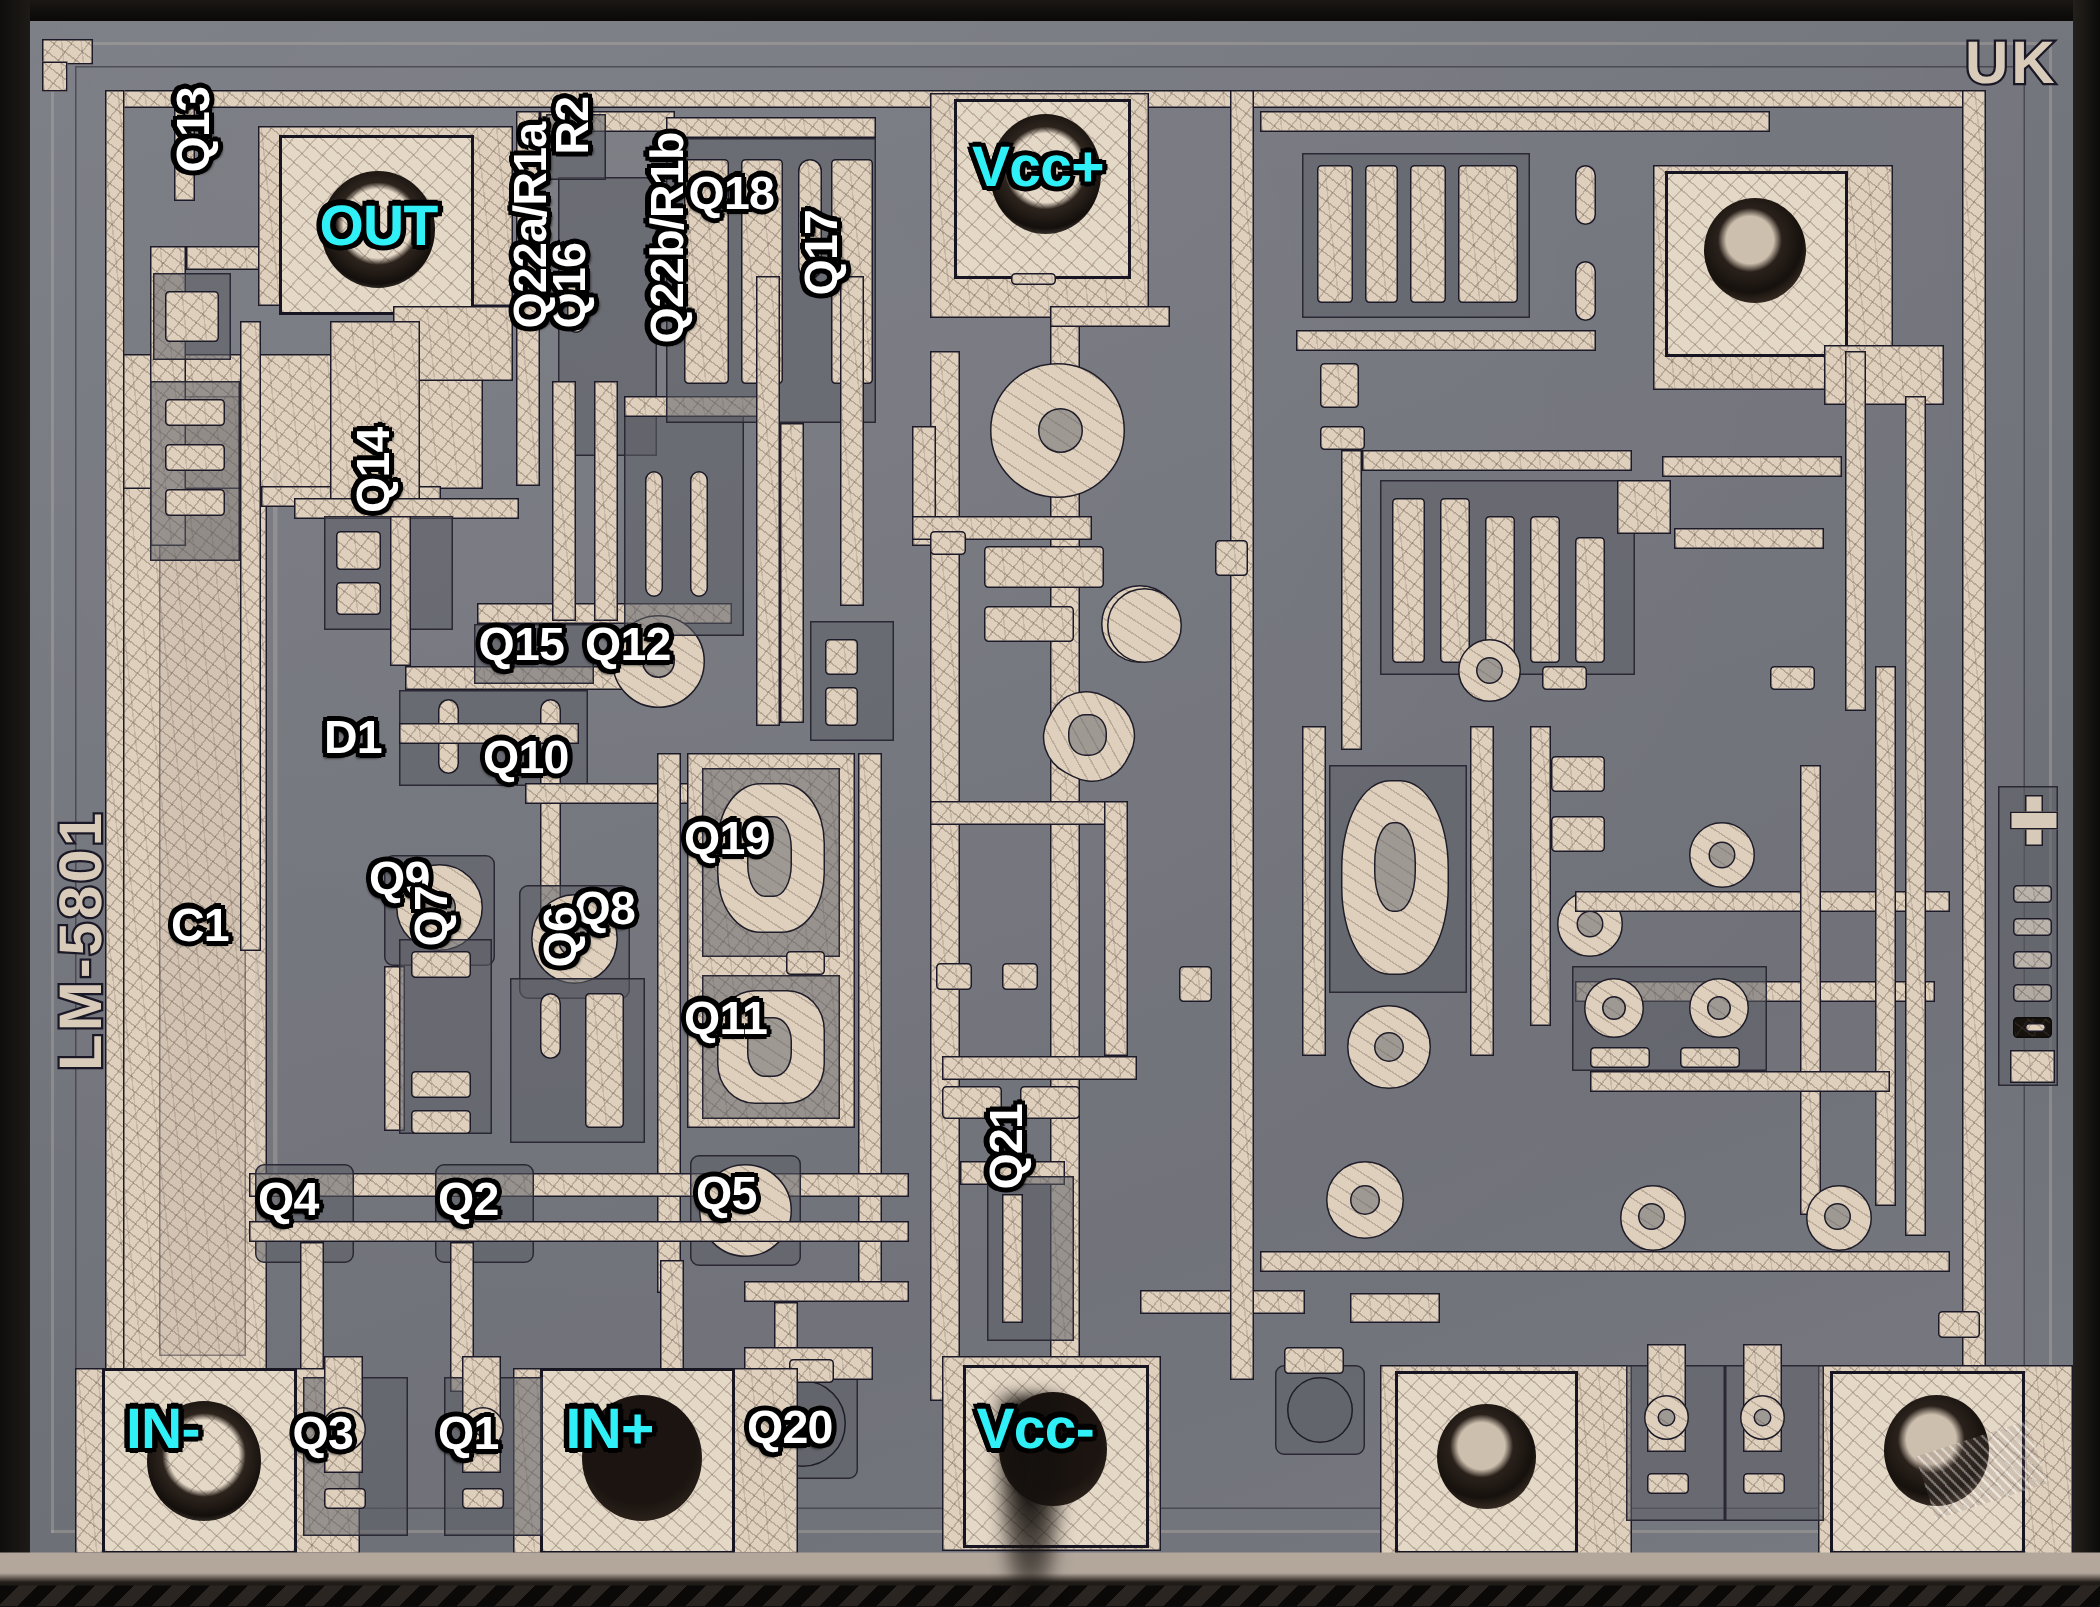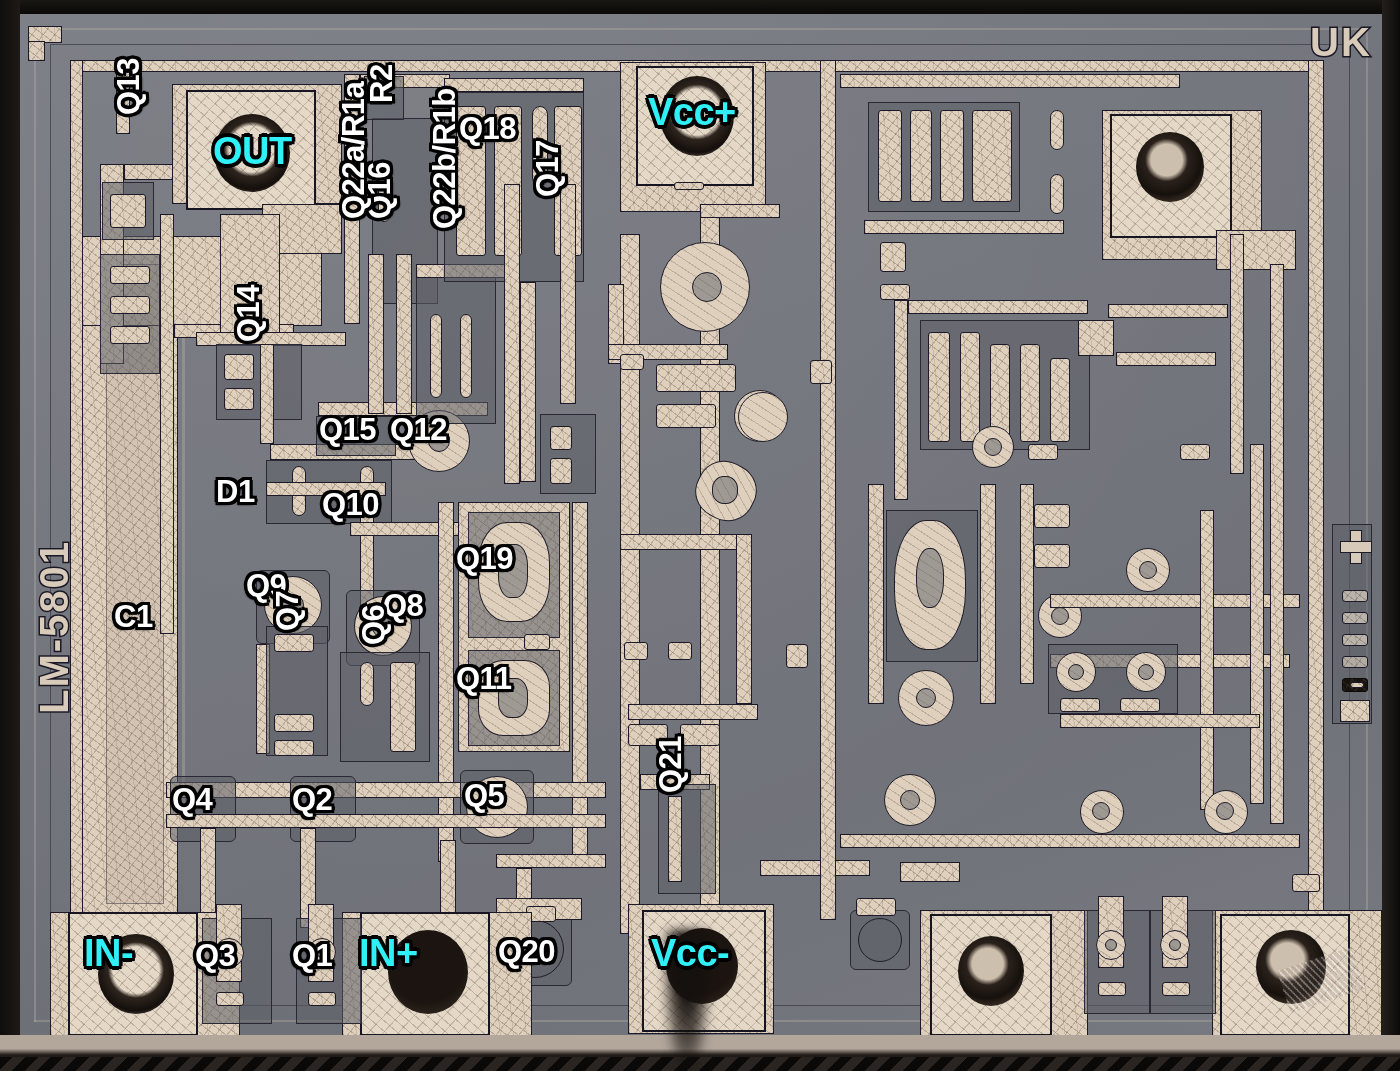--- a/index.html
+++ b/index.html
@@ -451,21 +451,21 @@
   <div id="scribe-right"></div>
   <div id="scribe-bot">
     <div class="sawteeth"></div>
   </div>
   <div id="wire-blur"></div>
 
   <div id="annotations">
       <div class="lbl cyan" style="left: 213px; top: 132px;">OUT</div>
       <div class="lbl cyan" style="left: 648px; top: 93px;">Vcc+</div>
       <div class="lbl cyan" style="left: 84px; top: 934px;">IN-</div>
-      <div class="lbl cyan" style="left: 359px; top: 934px;">IN+</div>
+      <div class="lbl cyan" style="left: 377px; top: 934px;">IN+</div>
       <div class="lbl cyan" style="left: 651px; top: 934px;">Vcc-</div>
       <div class="lbl white rot" style="left: 113px; top: 115px;">Q13</div>
       <div class="lbl white rot" style="left: 366px; top: 103px;">R2</div>
       <div class="lbl white" style="left: 459px; top: 113px;">Q18</div>
       <div class="lbl white rot" style="left: 532px; top: 197px;">Q17</div>
       <div class="lbl white rot" style="left: 364px; top: 219px;">Q16</div>
       <div class="lbl white rot" style="left: 338px; top: 219px;">Q22a/R1a</div>
       <div class="lbl white rot" style="left: 429px; top: 229px;">Q22b/R1b</div>
       <div class="lbl white rot" style="left: 233px; top: 342px;">Q14</div>
       <div class="lbl white" style="left: 319px; top: 414px;">Q15</div>

